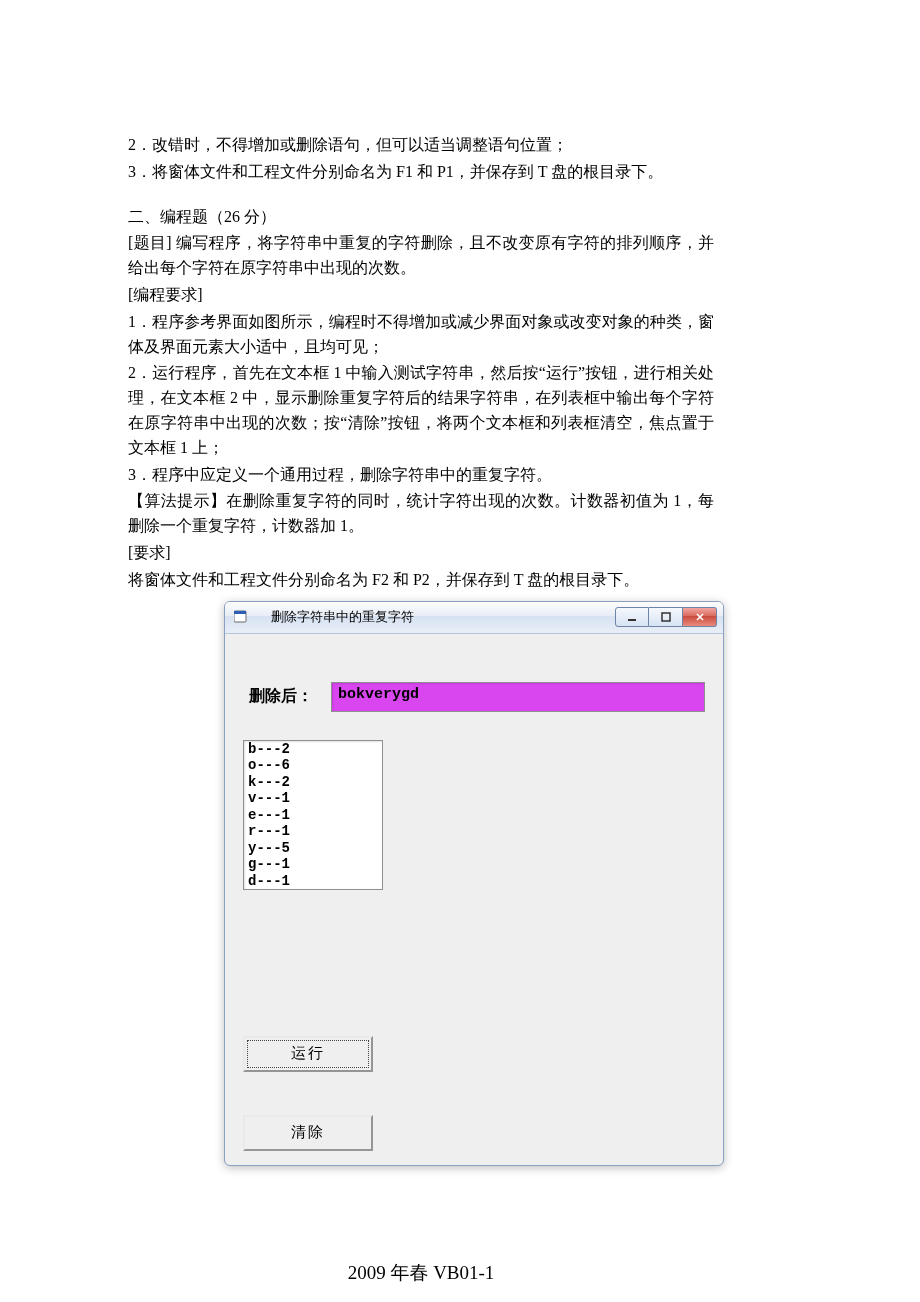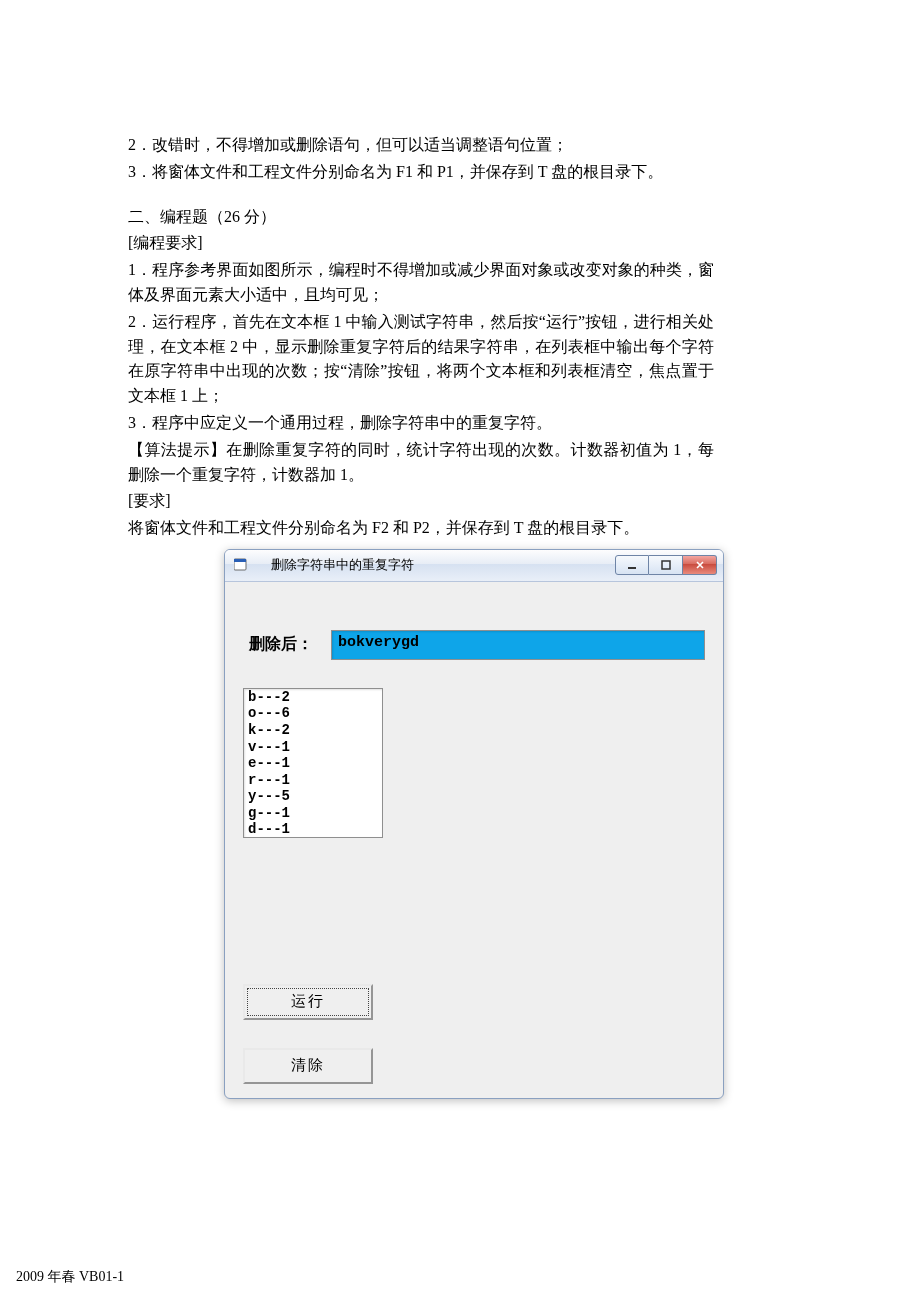--- a/index.html
+++ b/index.html
@@ -91,21 +91,21 @@
     gap: 18px;
   }
   .label-after {
     font-family: "SimSun", serif;
     font-weight: bold;
     font-size: 16px;
     padding-left: 6px;
   }
   .textbox2 {
     flex: 1;
-    background: #0ea5e9;
+    background: #d946ef;
     border: 1px solid #8f8f8f;
     box-shadow: inset 1px 1px 2px rgba(0,0,0,0.12);
     padding: 3px 6px 8px 6px;
     font-family: "Courier New", monospace;
     font-size: 15px;
     font-weight: bold;
     min-height: 26px;
   }
   .lower {
     display: flex;
@@ -123,21 +123,21 @@
     padding: 0 4px;
     font-family: "Courier New", monospace;
     font-size: 14px;
     font-weight: bold;
     line-height: 1.18;
     overflow: hidden;
   }
   .btncol {
     display: flex;
     flex-direction: column;
-    gap: 28px;
+    gap: 43px;
     padding-top: 6px;
     align-items: flex-end;
   }
   .vb-button {
     width: 130px;
     height: 36px;
     border: 2px outset #e9e9e9;
     background: #efefef;
     font-family: "SimSun", serif;
     font-size: 15px;
@@ -147,35 +147,37 @@
     justify-content: center;
     letter-spacing: 2px;
   }
   .vb-button.focus {
     outline: 1px dotted #444;
     outline-offset: -5px;
   }
   .footer {
     position: absolute;
     bottom: 34px;
-    left: 16px; right: 0;
-    font-size: 14px;
+    left: 0; right: 0;
+    text-align: center;
+    font-size: 19px;
   }
 </style>
 </head>
 <body>
 
 <div class="page">
 
   <p class="para">2．改错时，不得增加或删除语句，但可以适当调整语句位置；</p>
   <p class="para">3．将窗体文件和工程文件分别命名为 F1 和 P1，并保存到 T 盘的根目录下。</p>
 
   <div class="section-gap"></div>
 
   <p class="para">二、编程题（26 分）</p>
+  <p class="para">[题目]  编写程序，将字符串中重复的字符删除，且不改变原有字符的排列顺序，并给出每个字符在原字符串中出现的次数。</p>
   <p class="para">[编程要求]</p>
   <p class="para">1．程序参考界面如图所示，编程时不得增加或减少界面对象或改变对象的种类，窗体及界面元素大小适中，且均可见；</p>
   <p class="para">2．运行程序，首先在文本框 1 中输入测试字符串，然后按“运行”按钮，进行相关处理，在文本框 2 中，显示删除重复字符后的结果字符串，在列表框中输出每个字符在原字符串中出现的次数；按“清除”按钮，将两个文本框和列表框清空，焦点置于文本框 1 上；</p>
   <p class="para">3．程序中应定义一个通用过程，删除字符串中的重复字符。</p>
   <p class="para">【算法提示】在删除重复字符的同时，统计字符出现的次数。计数器初值为 1，每删除一个重复字符，计数器加 1。</p>
   <p class="para">[要求]</p>
   <p class="para">将窗体文件和工程文件分别命名为 F2 和 P2，并保存到 T 盘的根目录下。</p>
 
   <div class="window">
     <div class="titlebar">

